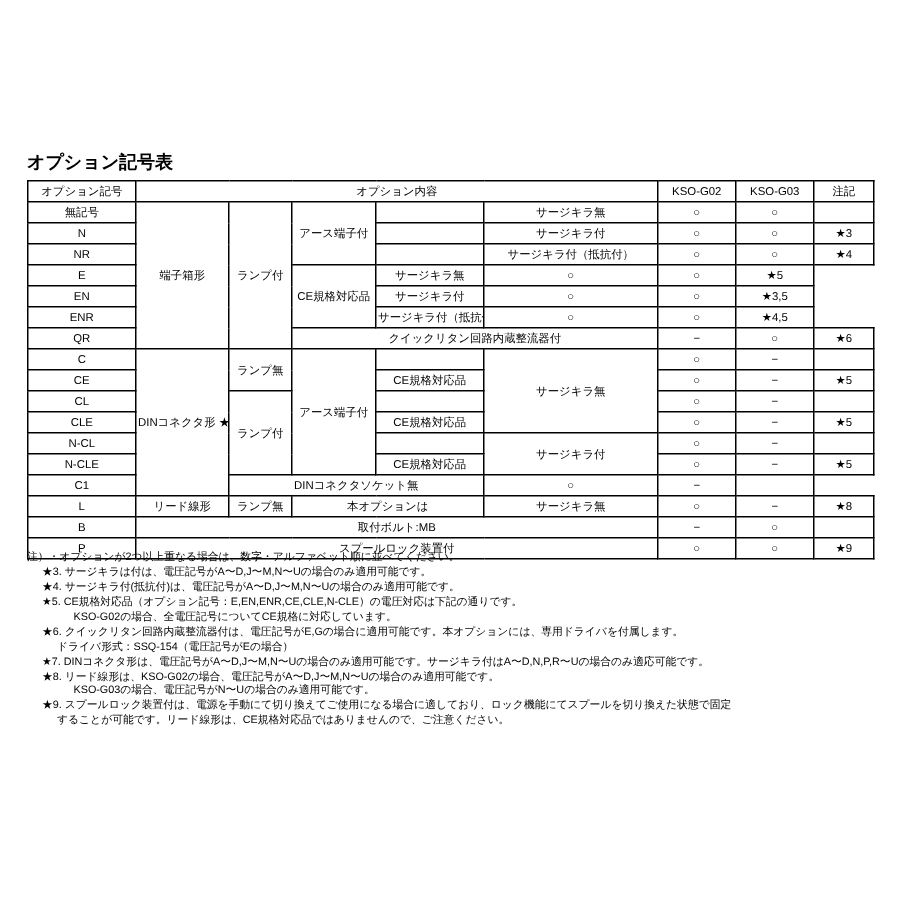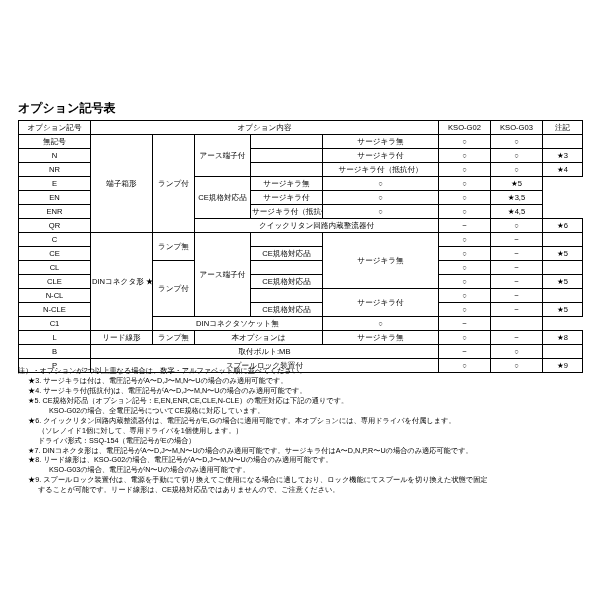--- a/index.html
+++ b/index.html
@@ -266,21 +266,20 @@
     </tbody>
   </table>
 
   <div class="notes">
     <span class="nrow">注）・オプションが2つ以上重なる場合は、数字・アルファベット順に並べてください。</span>
     <span class="nrow indent1">★3. サージキラは付は、電圧記号がA〜D,J〜M,N〜Uの場合のみ適用可能です。</span>
     <span class="nrow indent1">★4. サージキラ付(抵抗付)は、電圧記号がA〜D,J〜M,N〜Uの場合のみ適用可能です。</span>
     <span class="nrow indent1">★5. CE規格対応品（オプション記号：E,EN,ENR,CE,CLE,N-CLE）の電圧対応は下記の通りです。</span>
     <span class="nrow indent3">KSO-G02の場合、全電圧記号についてCE規格に対応しています。</span>
     <span class="nrow indent1">★6. クイックリタン回路内蔵整流器付は、電圧記号がE,Gの場合に適用可能です。本オプションには、専用ドライバを付属します。</span>
-    <span class="nrow indent2">（ソレノイド1個に対して、専用ドライバを1個使用します。）</span>
     <span class="nrow indent2">ドライバ形式：SSQ-154（電圧記号がEの場合）</span>
     <span class="nrow indent1">★7. DINコネクタ形は、電圧記号がA〜D,J〜M,N〜Uの場合のみ適用可能です。サージキラ付はA〜D,N,P,R〜Uの場合のみ適応可能です。</span>
     <span class="nrow indent1">★8. リード線形は、KSO-G02の場合、電圧記号がA〜D,J〜M,N〜Uの場合のみ適用可能です。</span>
     <span class="nrow indent3">KSO-G03の場合、電圧記号がN〜Uの場合のみ適用可能です。</span>
     <span class="nrow indent1">★9. スプールロック装置付は、電源を手動にて切り換えてご使用になる場合に適しており、ロック機能にてスプールを切り換えた状態で固定</span>
     <span class="nrow indent2">することが可能です。リード線形は、CE規格対応品ではありませんので、ご注意ください。</span>
   </div>
 
 </div>
 

